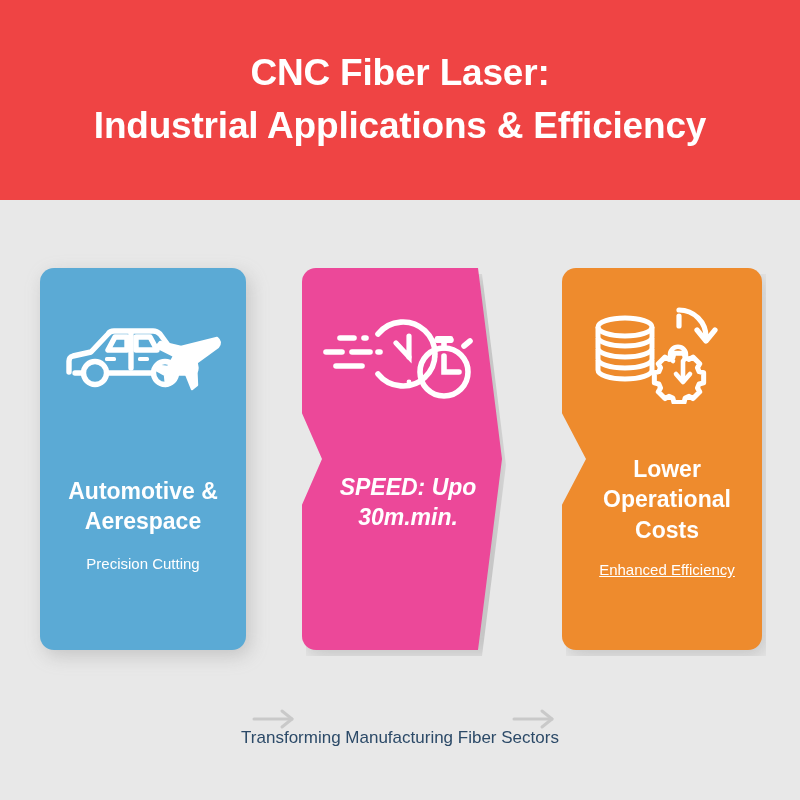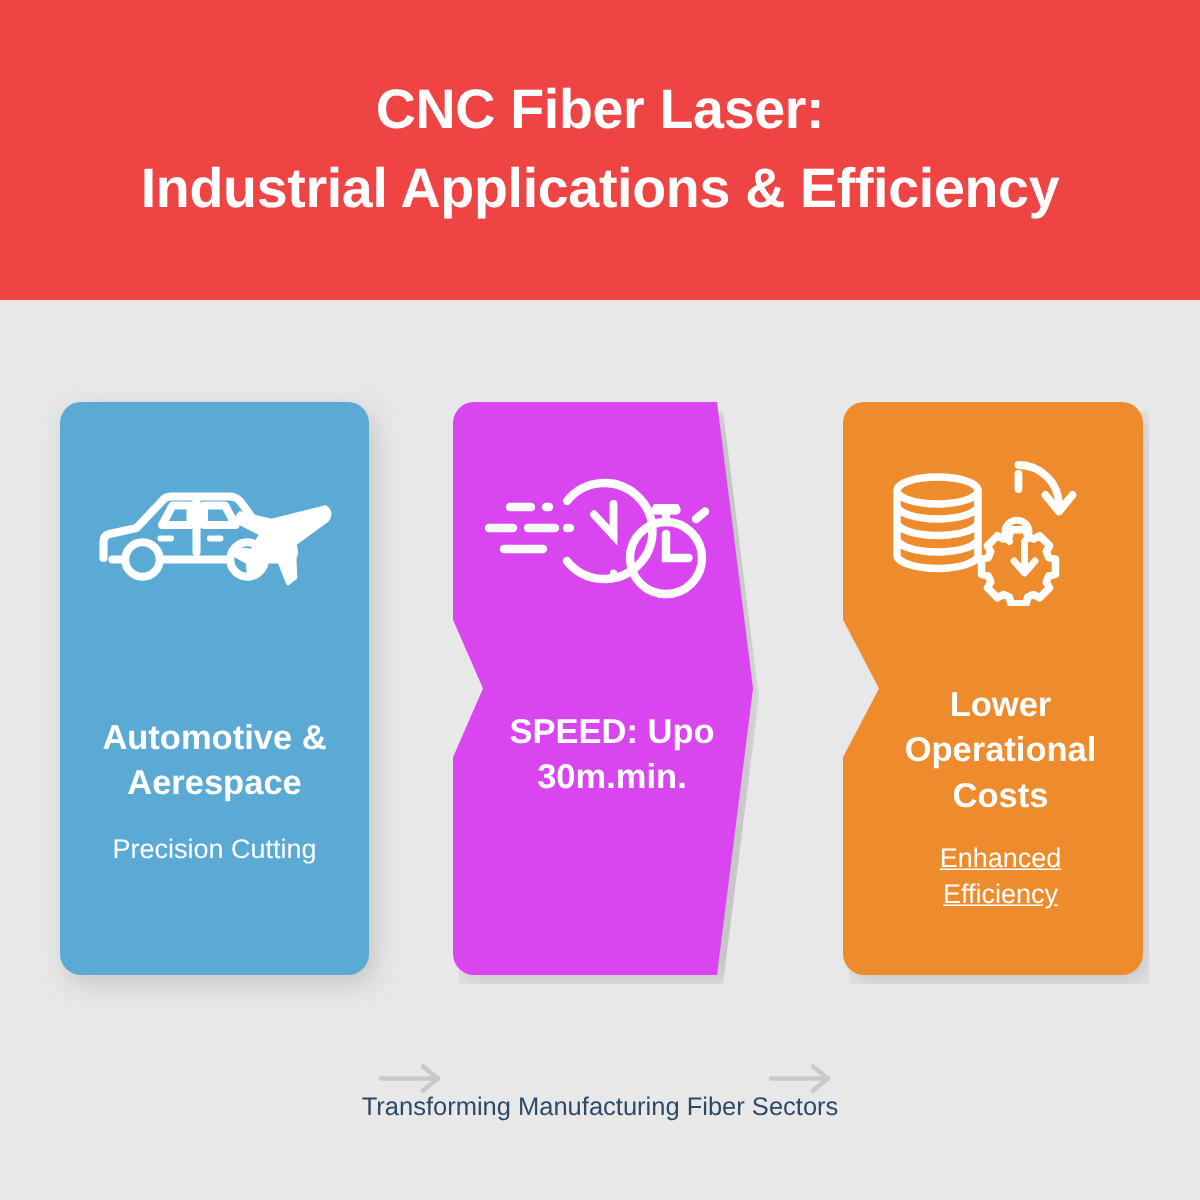--- a/index.html
+++ b/index.html
@@ -63,25 +63,26 @@
   }
 
   
   #card-1{left:40px;width:206px;}
   #card-1 .card-inner{background:#5baad5;border-radius:14px;}
   #card-1-shadow{left:44px;width:206px;border-radius:14px;}
 
   
   #card-2{left:302px;width:200px;}
   #card-2 .card-inner{
-    background:#d946ef;
+    background:#ec4899;
     border-radius:14px;
     clip-path:polygon(
       0 0, 88% 0, 100% 50%, 88% 100%, 0 100%,
       0 62%, 10% 50%, 0 38%);
+    font-style:italic;
   }
   #card-2-shadow{left:306px;width:200px;border-radius:14px;
     clip-path:polygon(0 0,88% 0,100% 50%,88% 100%,0 100%,0 62%,10% 50%,0 38%);}
 
   
   #card-3{left:562px;width:200px;}
   #card-3 .card-inner{
     background:#ee8b2d;
     border-radius:14px;
     clip-path:polygon(
@@ -105,21 +106,21 @@
     font-weight:bold;
     line-height:1.32;
     padding:0 14px;
     white-space:pre-line;
   }
   #card-1 .card-title{margin-top:70px;}
   #card-2 .card-title{margin-top:70px;padding-left:26px;}
   #card-3 .card-title{margin-top:54px;padding-left:24px;}
 
   .card-sub{
-    font-size:18px;
+    font-size:15px;
     line-height:1.34;
     margin-top:17px;
     padding:0 14px;
     white-space:pre-line;
     color:#ffffff;
   }
   #card-2 .card-sub{padding-left:26px;margin-top:17px;}
   #card-3 .card-sub{padding-left:24px;margin-top:15px;text-decoration:underline;}
 
   

